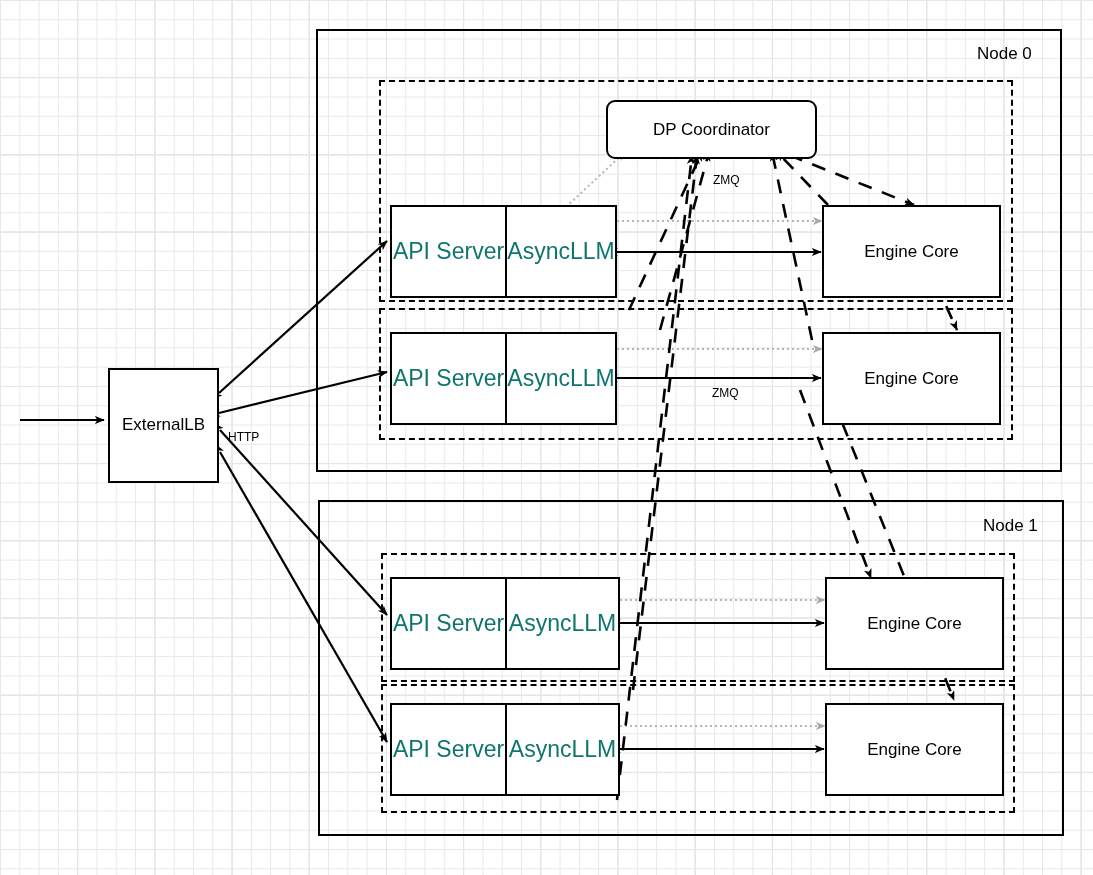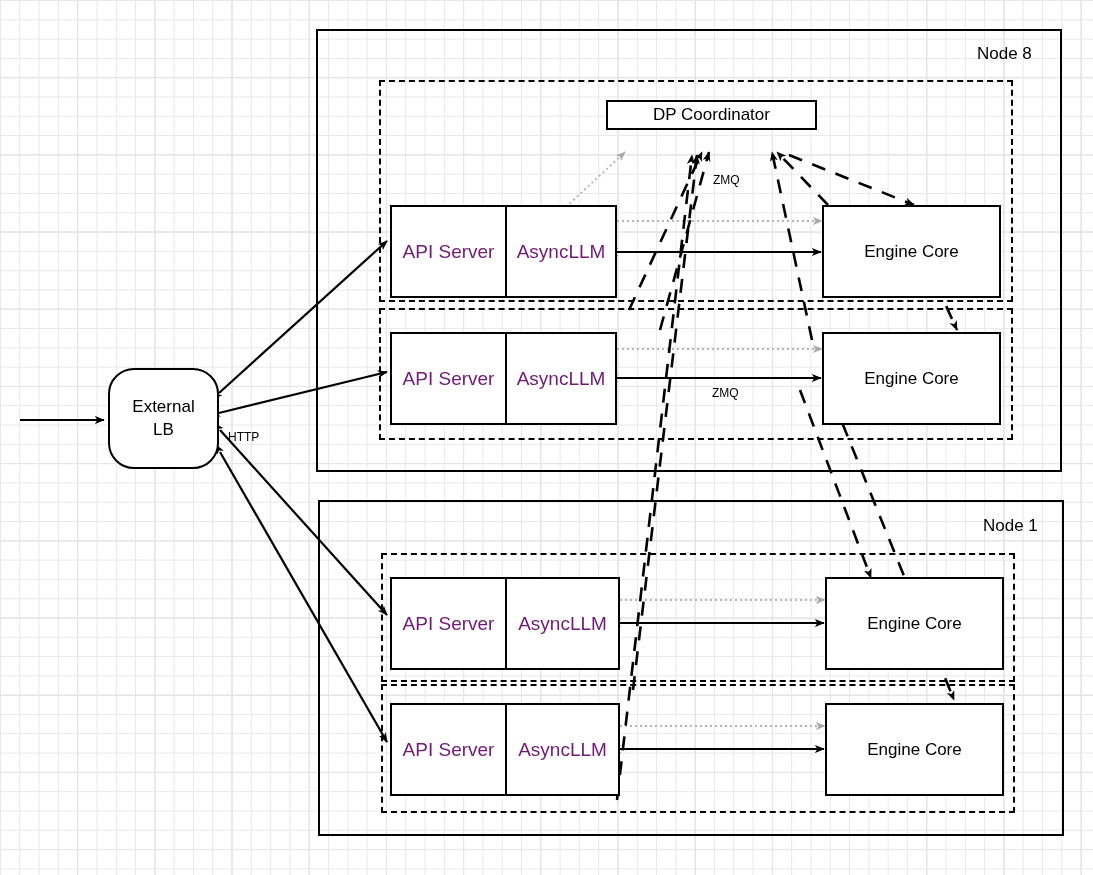--- a/index.html
+++ b/index.html
@@ -67,22 +67,22 @@
     border: 2px solid #000000;
     background: #ffffff;
     box-sizing: border-box;
     display: flex;
     align-items: stretch;
   }
   .split-half {
     display: flex;
     align-items: center;
     justify-content: center;
-    font-size: 19px;
-    color: #701a75;
+    font-size: 23px;
+    color: #0f766e;
     white-space: nowrap;
     box-sizing: border-box;
   }
   .split-half.left {
     flex: 0 0 115px;
     border-right: 2px solid #000000;
   }
   .split-half.right {
     flex: 1 1 auto;
   }
@@ -190,30 +190,30 @@
       <line x1="905" y1="215" x2="957" y2="330" stroke="#000" stroke-width="2.6" stroke-dasharray="14 11" marker-end="url(#arrowBlack)"></line>
     </g>
     <g>
       <line x1="800" y1="390" x2="871" y2="578" stroke="#000" stroke-width="2.6" stroke-dasharray="14 11" marker-end="url(#arrowBlack)"></line>
     </g>
     <g>
       <line x1="833" y1="400" x2="954" y2="700" stroke="#000" stroke-width="2.6" stroke-dasharray="14 11" marker-end="url(#arrowBlack)"></line>
     </g>
   </svg>
 
-  <div class="solid-box" style="left:108px; top:368px; width:111px; height:101px; flex-direction:column; line-height:1.35;border-radius:26px;">
+  <div class="solid-box" style="left:108px; top:368px; width:111px; height:115px; flex-direction:row; line-height:1.35;">
     <span>External</span>
     <span>LB</span>
   </div>
   <div class="edge-label" style="left:228px; top:430px;">HTTP</div>
 
   <div class="node-box" style="left:316px; top:29px; width:746px; height:443px;"></div>
-  <div class="node-label" style="left:977px; top:44px;">Node 8</div>
-
-  <div class="solid-box" style="left:606px; top:100px; width:211px; height:30px;">
+  <div class="node-label" style="left:977px; top:44px;">Node 0</div>
+
+  <div class="solid-box" style="left:606px; top:100px; width:211px; height:59px;border-radius:9px;">
     <span>DP Coordinator</span>
   </div>
 
   <div class="dash-group" style="left:379px; top:80px; width:634px; height:222px;"></div>
 
   <div class="split-box" style="left:390px; top:205px; width:227px; height:93px;">
     <div class="split-half left">API Server</div>
     <div class="split-half right">AsyncLLM</div>
   </div>
 

